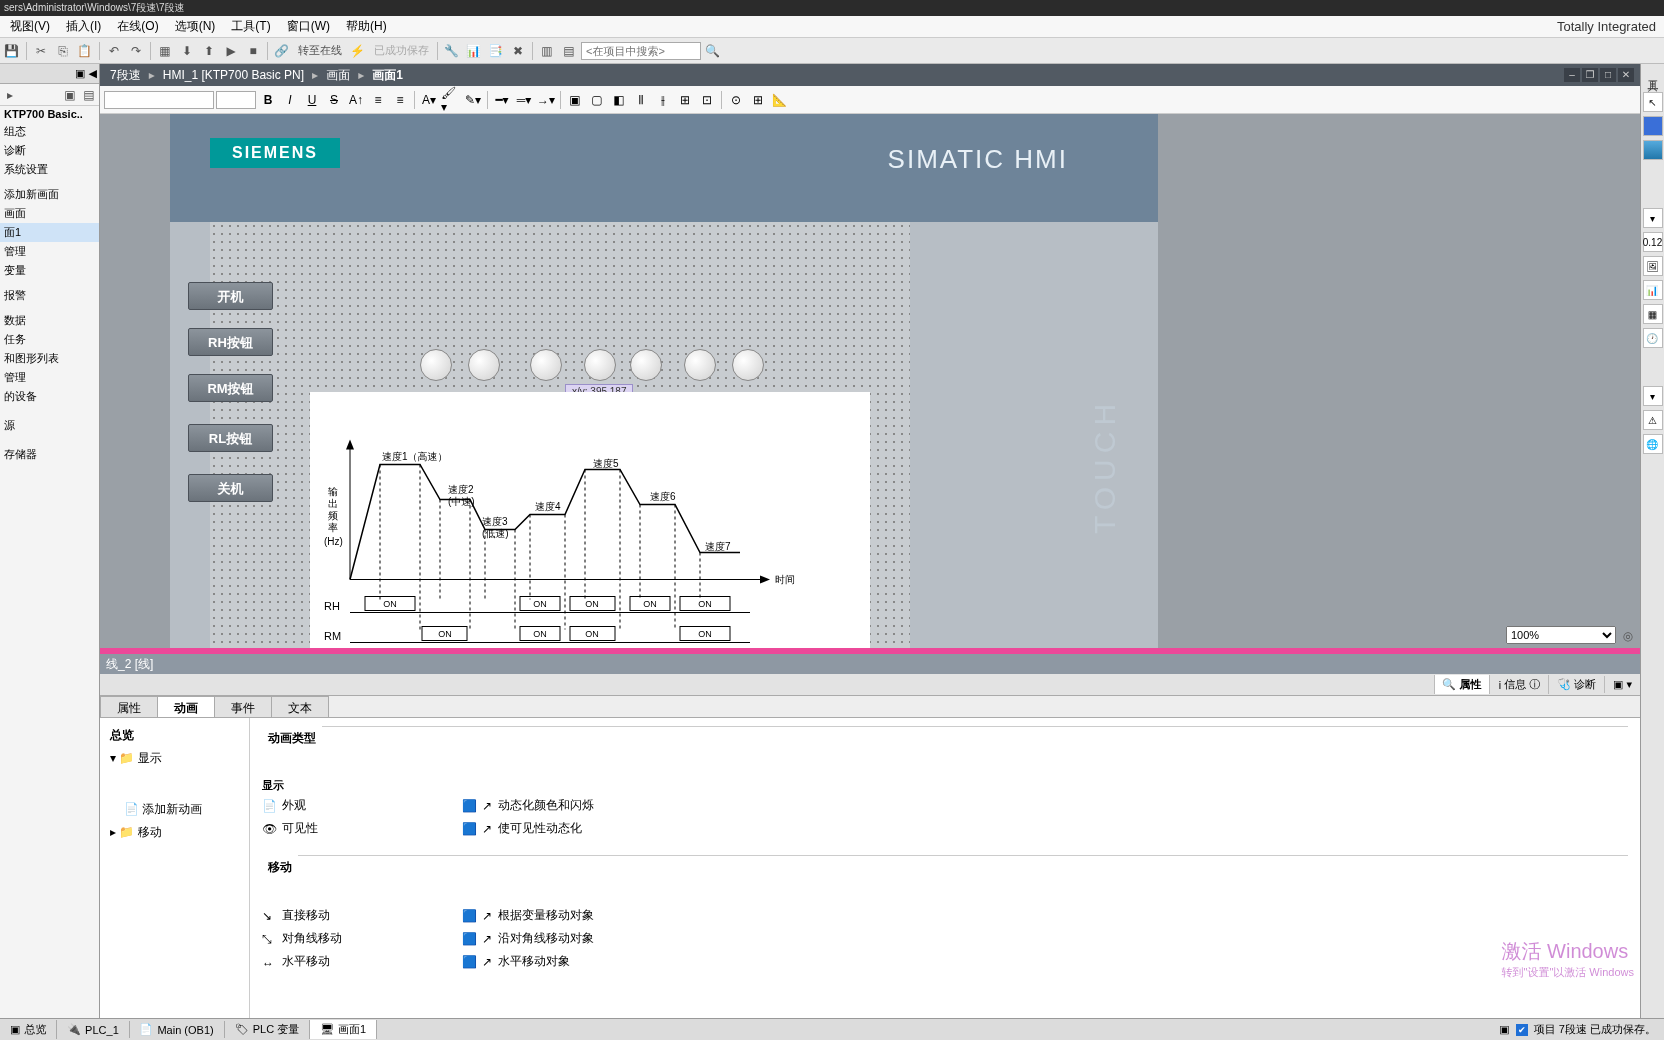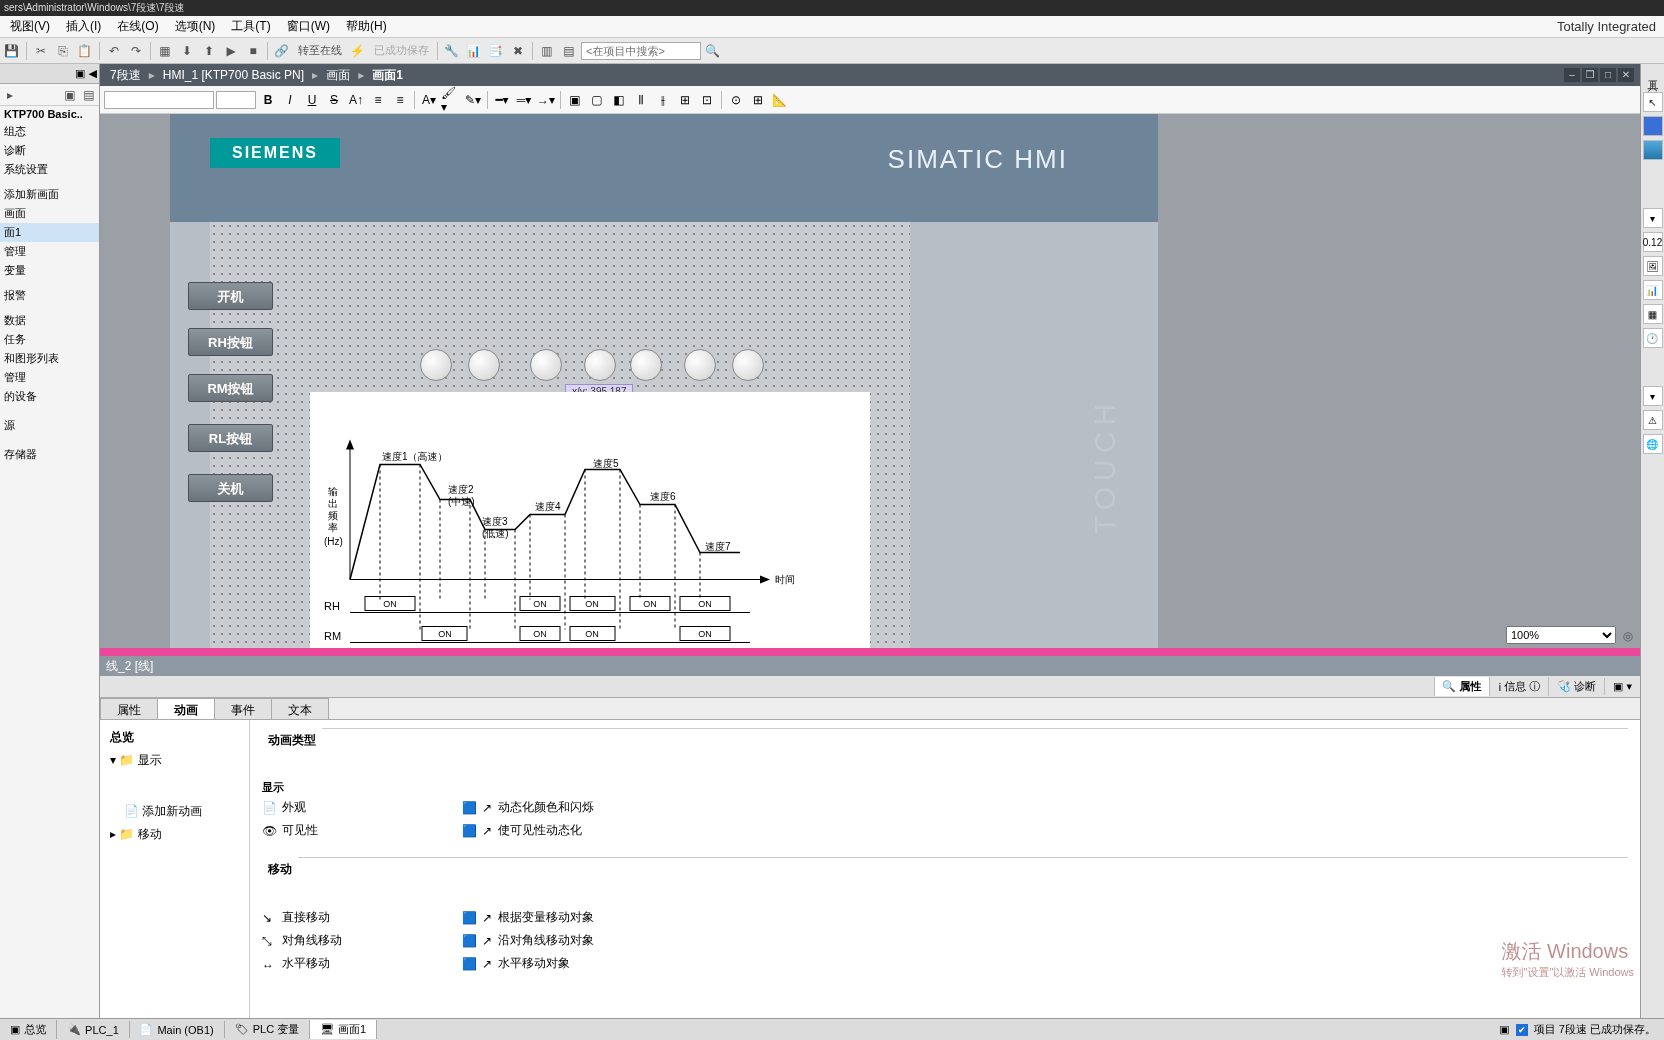--- a/index.html
+++ b/index.html
@@ -54,21 +54,21 @@
 
 .tooltip{position:absolute;background:#dcd4f2;border:1px solid #9a8fc9;padding:1px 6px;font-size:10px;color:#333;}
 
 .chartimg{position:absolute;left:140px;top:278px;width:560px;height:325px;background:#fff;}
 .chartimg svg{width:100%;height:100%;}
 
 .zoombar{position:absolute;right:2px;bottom:2px;height:20px;display:flex;align-items:flex-start;gap:2px;}
 .zoombar select{height:18px;width:110px;font-size:11px;}
 
 
-.propsec{height:370px;border-top:8px solid #ec4899;background:#f4f4f4;display:flex;flex-direction:column;}
+.propsec{height:370px;border-top:6px solid #ec4899;background:#f4f4f4;display:flex;flex-direction:column;}
 .propsec .titler{height:20px;background:#8e98a3;color:#fff;font-size:12px;padding:0 6px;display:flex;align-items:center;}
 .propsec .righttabs{height:22px;background:#e3e3e3;display:flex;justify-content:flex-end;align-items:center;gap:0;border-bottom:1px solid #aaa;}
 .rtab{padding:2px 8px;font-size:11px;border-left:1px solid #bbb;display:flex;align-items:center;gap:3px;}
 .rtab.act{background:#fff;font-weight:bold;}
 .propsec .ltabs{height:22px;display:flex;border-bottom:1px solid #aaa;background:#eee;}
 .ltab{padding:3px 16px;border:1px solid #aaa;border-bottom:none;margin-right:-1px;background:#e2e2e2;font-size:12px;}
 .ltab.act{background:#fff;font-weight:bold;}
 .propbody{flex:1;display:flex;background:#fff;}
 .propnav{width:150px;border-right:1px solid #ccc;padding:6px;font-size:12px;}
 .propnav .pn{padding:3px 4px;}
@@ -87,21 +87,21 @@
 .rightcol .rt{width:20px;height:20px;border:1px solid #bbb;background:#fff;display:flex;align-items:center;justify-content:center;font-size:10px;}
 .rightcol .rhdr{writing-mode:vertical-rl;font-size:11px;color:#333;padding:4px 0;}
 
 
 .statusbar{position:absolute;left:0;right:0;bottom:0;height:22px;background:#dcdcdc;border-top:1px solid #999;display:flex;align-items:center;font-size:11px;}
 .statusbar .sbtab{padding:2px 10px;border-right:1px solid #aaa;display:flex;align-items:center;gap:4px;}
 .statusbar .sbtab.act{background:#fff;}
 .statusbar .sbr{margin-left:auto;padding:0 8px;display:flex;align-items:center;gap:6px;}
 .chk{width:12px;height:12px;background:#1e6fd6;color:#fff;font-size:9px;text-align:center;line-height:12px;}
 
-.watermark{position:absolute;right:30px;bottom:60px;color:#7f1d1d;font-size:20px;opacity:.5;pointer-events:none;}
+.watermark{position:absolute;right:30px;bottom:60px;color:#a21caf;font-size:20px;opacity:.5;pointer-events:none;}
 .watermark .sm{font-size:11px;}
 </style>
 </head>
 <body>
 
 <div class="titlebar">
   <span>sers\Administrator\Windows\7段速\7段速</span>
 </div>
 
 <div class="menubar">

